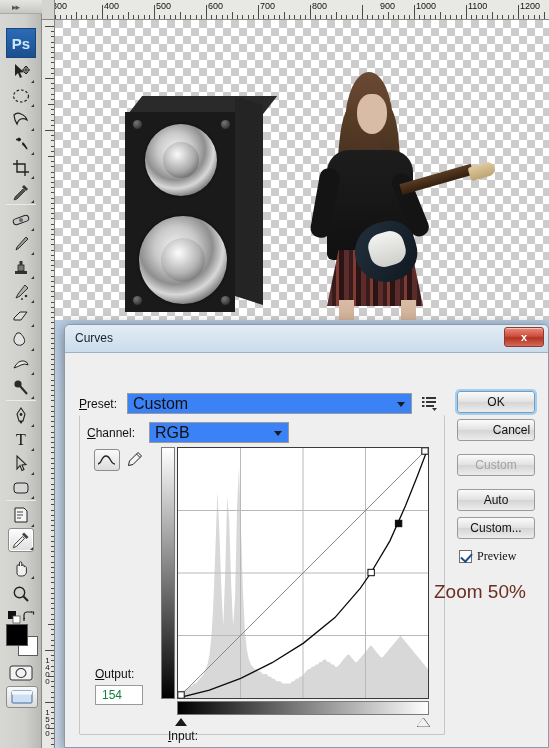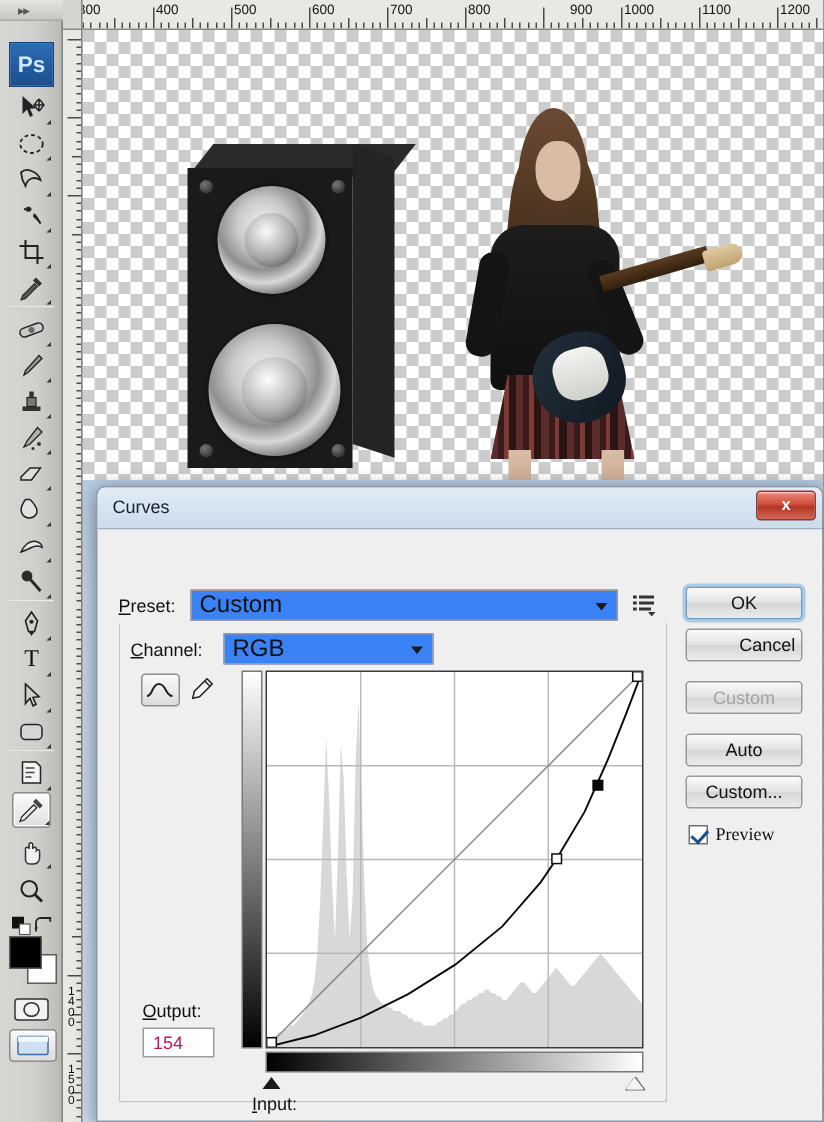--- a/index.html
+++ b/index.html
@@ -329,21 +329,21 @@
     border-bottom:8px solid transparent; cursor:pointer;
   }
   .slider-white::after {
     content:''; position:absolute; left:-6px; top:0px;
     width:0;height:0;border-left:6px solid transparent;border-right:6px solid transparent;
     border-bottom:8px solid #f2f2f2;
     filter: drop-shadow(0 0 0 #666);
   }
   .num-field {
     position:absolute; width:48px; height:20px; background:#fff;
-    border:1px solid #9a9a9a; font-size:12px; color:#be185d;
+    border:1px solid #9a9a9a; font-size:12px; color:#15803d;
     display:flex; align-items:center; padding-left:6px;
   }
   .tool-sq {
     position:absolute; width:26px; height:22px;
     border:1px solid #8d8d8d; border-radius:3px;
     background: linear-gradient(to bottom,#fafafa,#dcdcdc);
     display:flex; align-items:center; justify-content:center; cursor:pointer;
   }
   .tool-pl {
     position:absolute; width:22px; height:22px;
@@ -944,15 +944,16 @@
       <div class="btn" style="left:392px; top:66px;padding-left:31px;">Cancel</div>
       <div class="btn disabled" style="left:392px; top:101px;">Custom</div>
       <div class="btn" style="left:392px; top:136px;">Auto</div>
       <div class="btn" style="left:392px; top:164px;">Custom...</div>
 
       <div class="chk on" style="left:394px; top:196px;font-family:Liberation Serif, serif;">
         <span class="box"></span>
         <span class="txt">Preview</span>
       </div>
 
+      <div class="zoom-label" style="left:369px; top:228px;">Zoom 50%</div>
     </div>
   </div>
 </div>
 
 </body></html>

